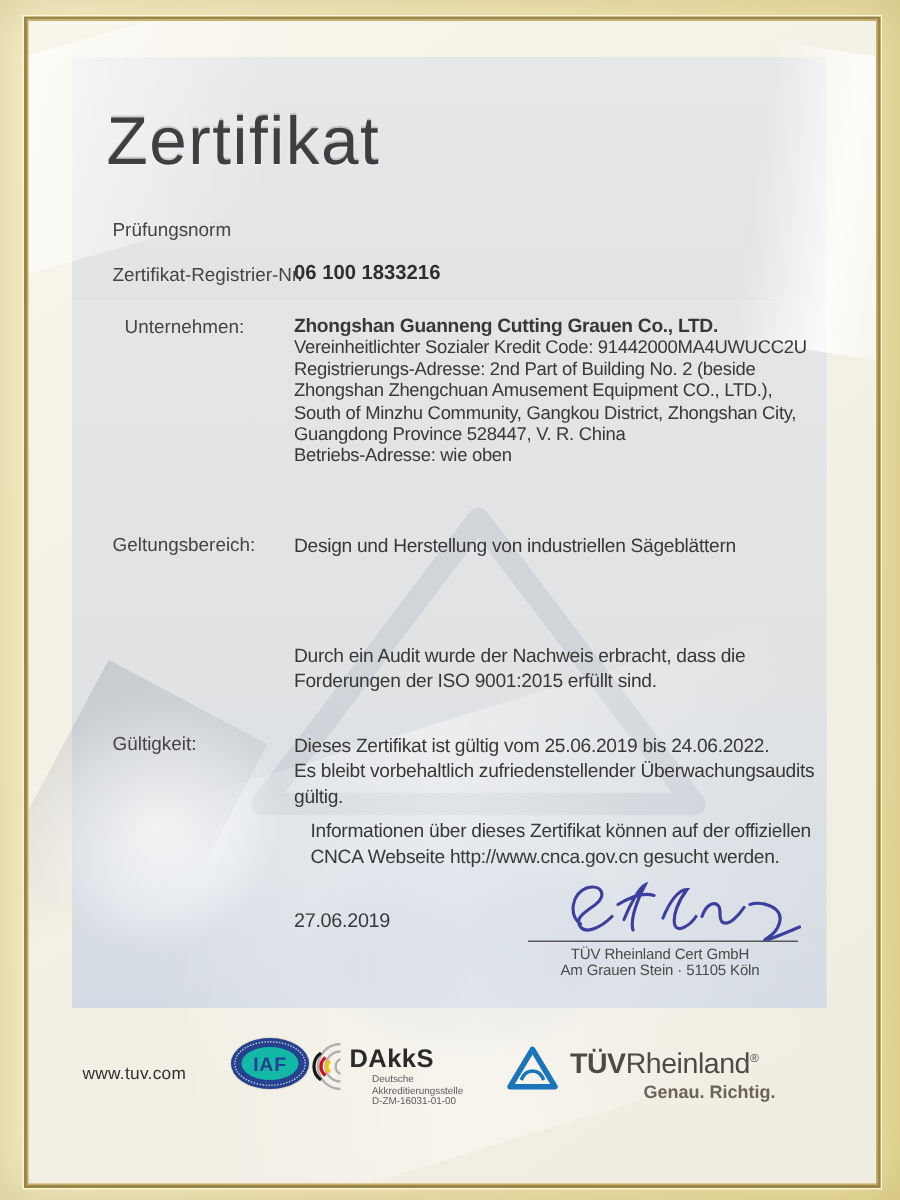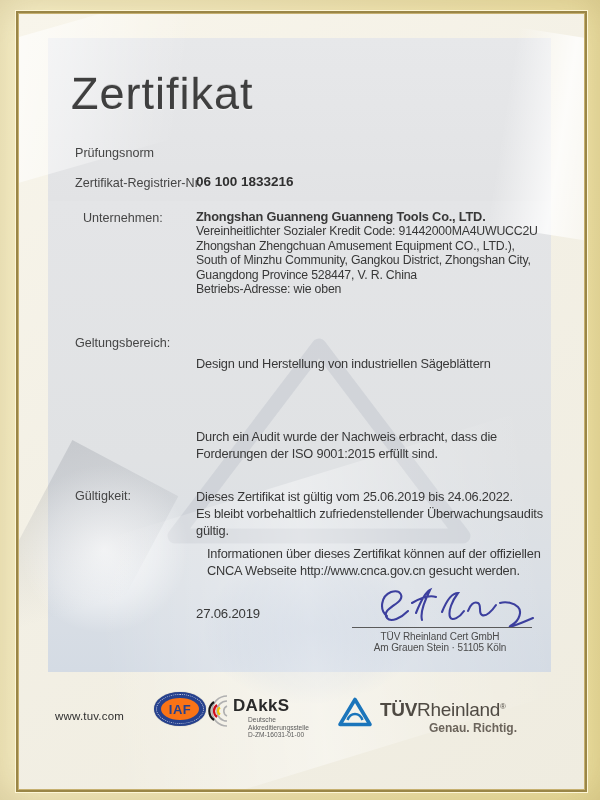--- a/index.html
+++ b/index.html
@@ -54,21 +54,21 @@
     background:linear-gradient(100deg,rgba(255,255,255,0) 10%,rgba(255,255,255,.4) 45%,rgba(255,255,255,.15) 65%,rgba(255,255,255,0) 85%);}
   .shade-diag{left:-10px;top:440px;width:120px;height:240px;transform:rotate(28deg);
     background:linear-gradient(135deg,rgba(110,116,128,.22) 0%,rgba(110,116,128,0) 65%);}
   .sig-line{position:absolute;left:333px;top:613px;width:180px;height:1px;background:#5a5a5a;}
   .issuer{position:absolute;left:321px;top:617px;width:200px;text-align:center;color:#4a4a4a;}
   .issuer div{font-size:10px;line-height:11px;letter-spacing:-0.1px;}
   .footer-web{font-size:11.5px;color:#2f2f2f;letter-spacing:.2px;}
   .iaf{position:absolute;left:135px;top:678px;width:52px;height:34px;border-radius:50%;
     background:#26418e;box-shadow:0 0 1px rgba(0,0,0,.4);}
   .iaf .ring{position:absolute;inset:2px;border:1px dotted rgba(255,255,255,.75);border-radius:50%;}
-  .iaf .inner{position:absolute;left:7px;right:7px;top:6px;bottom:6px;border-radius:50%;background:#f97316;
+  .iaf .inner{position:absolute;left:7px;right:7px;top:6px;bottom:6px;border-radius:50%;background:#14b8a6;
     display:flex;align-items:center;justify-content:center;}
   .iaf .inner span{font-size:13px;font-weight:bold;color:#26418e;letter-spacing:.5px;}
   .dakks-name{font-size:17px;font-weight:bold;color:#2a2a2a;letter-spacing:.3px;}
   .dakks-sub{font-size:6.6px;line-height:7.6px;color:#5a5a5a;}
   .brand{font-size:19px;color:#4f4a43;letter-spacing:-0.3px;}
   .brand .bd{font-weight:bold;}
   .brand sup{font-size:8px;}
   .slogan{font-size:12px;font-weight:bold;color:#6b645b;}
 </style>
 </head>
@@ -93,29 +93,30 @@
     <div class="refl shade-diag"></div>
 
     <div class="t title" style="left:52px;top:54px;">Zertifikat</div>
 
     <div class="t label" style="left:56px;top:132px;">Prüfungsnorm</div>
     <div class="t label" style="left:56px;top:162px;">Zertifikat-Registrier-Nr.</div>
     <div class="t regnr" style="left:177px;top:160px;">06 100 1833216</div>
 
     <div class="t label" style="left:64px;top:197px;">Unternehmen:</div>
     <div class="t lh144" style="left:177px;top:196px;">
-      <div class="company-line company-name">Zhongshan Guanneng Guanneng Tools Co., LTD.</div>
+      <div class="company-line company-name">Zhongshan Guanneng Cutting Grauen Co., LTD.</div>
       <div class="company-line">Vereinheitlichter Sozialer Kredit Code: 91442000MA4UWUCC2U</div>
+      <div class="company-line">Registrierungs-Adresse: 2nd Part of Building No. 2 (beside</div>
       <div class="company-line">Zhongshan Zhengchuan Amusement Equipment CO., LTD.),</div>
       <div class="company-line">South of Minzhu Community, Gangkou District, Zhongshan City,</div>
       <div class="company-line">Guangdong Province 528447, V. R. China</div>
       <div class="company-line">Betriebs-Adresse: wie oben</div>
     </div>
 
-    <div class="t label" style="left:56px;top:322px;">Geltungsbereich:</div>
+    <div class="t label" style="left:56px;top:342px;">Geltungsbereich:</div>
     <div class="t body-line" style="left:177px;top:342px;">Design und Herstellung von industriellen Sägeblättern</div>
 
     <div class="t lh17" style="left:177px;top:414px;">
       <div class="body-line">Durch ein Audit wurde der Nachweis erbracht, dass die</div>
       <div class="body-line">Forderungen der ISO 9001:2015 erfüllt sind.</div>
     </div>
 
     <div class="t label" style="left:56px;top:475px;">Gültigkeit:</div>
     <div class="t lh17" style="left:177px;top:474px;">
       <div class="body-line">Dieses Zertifikat ist gültig vom 25.06.2019 bis 24.06.2022.</div>

